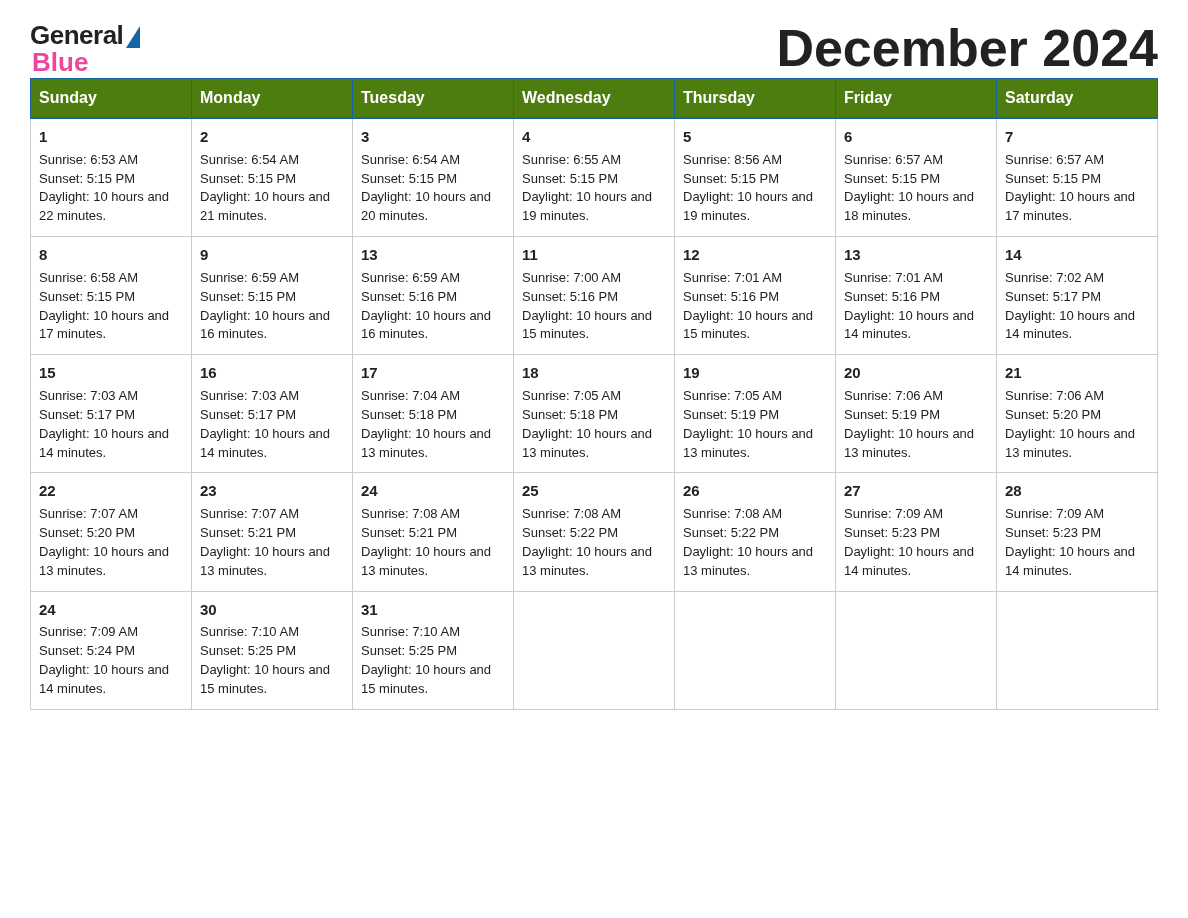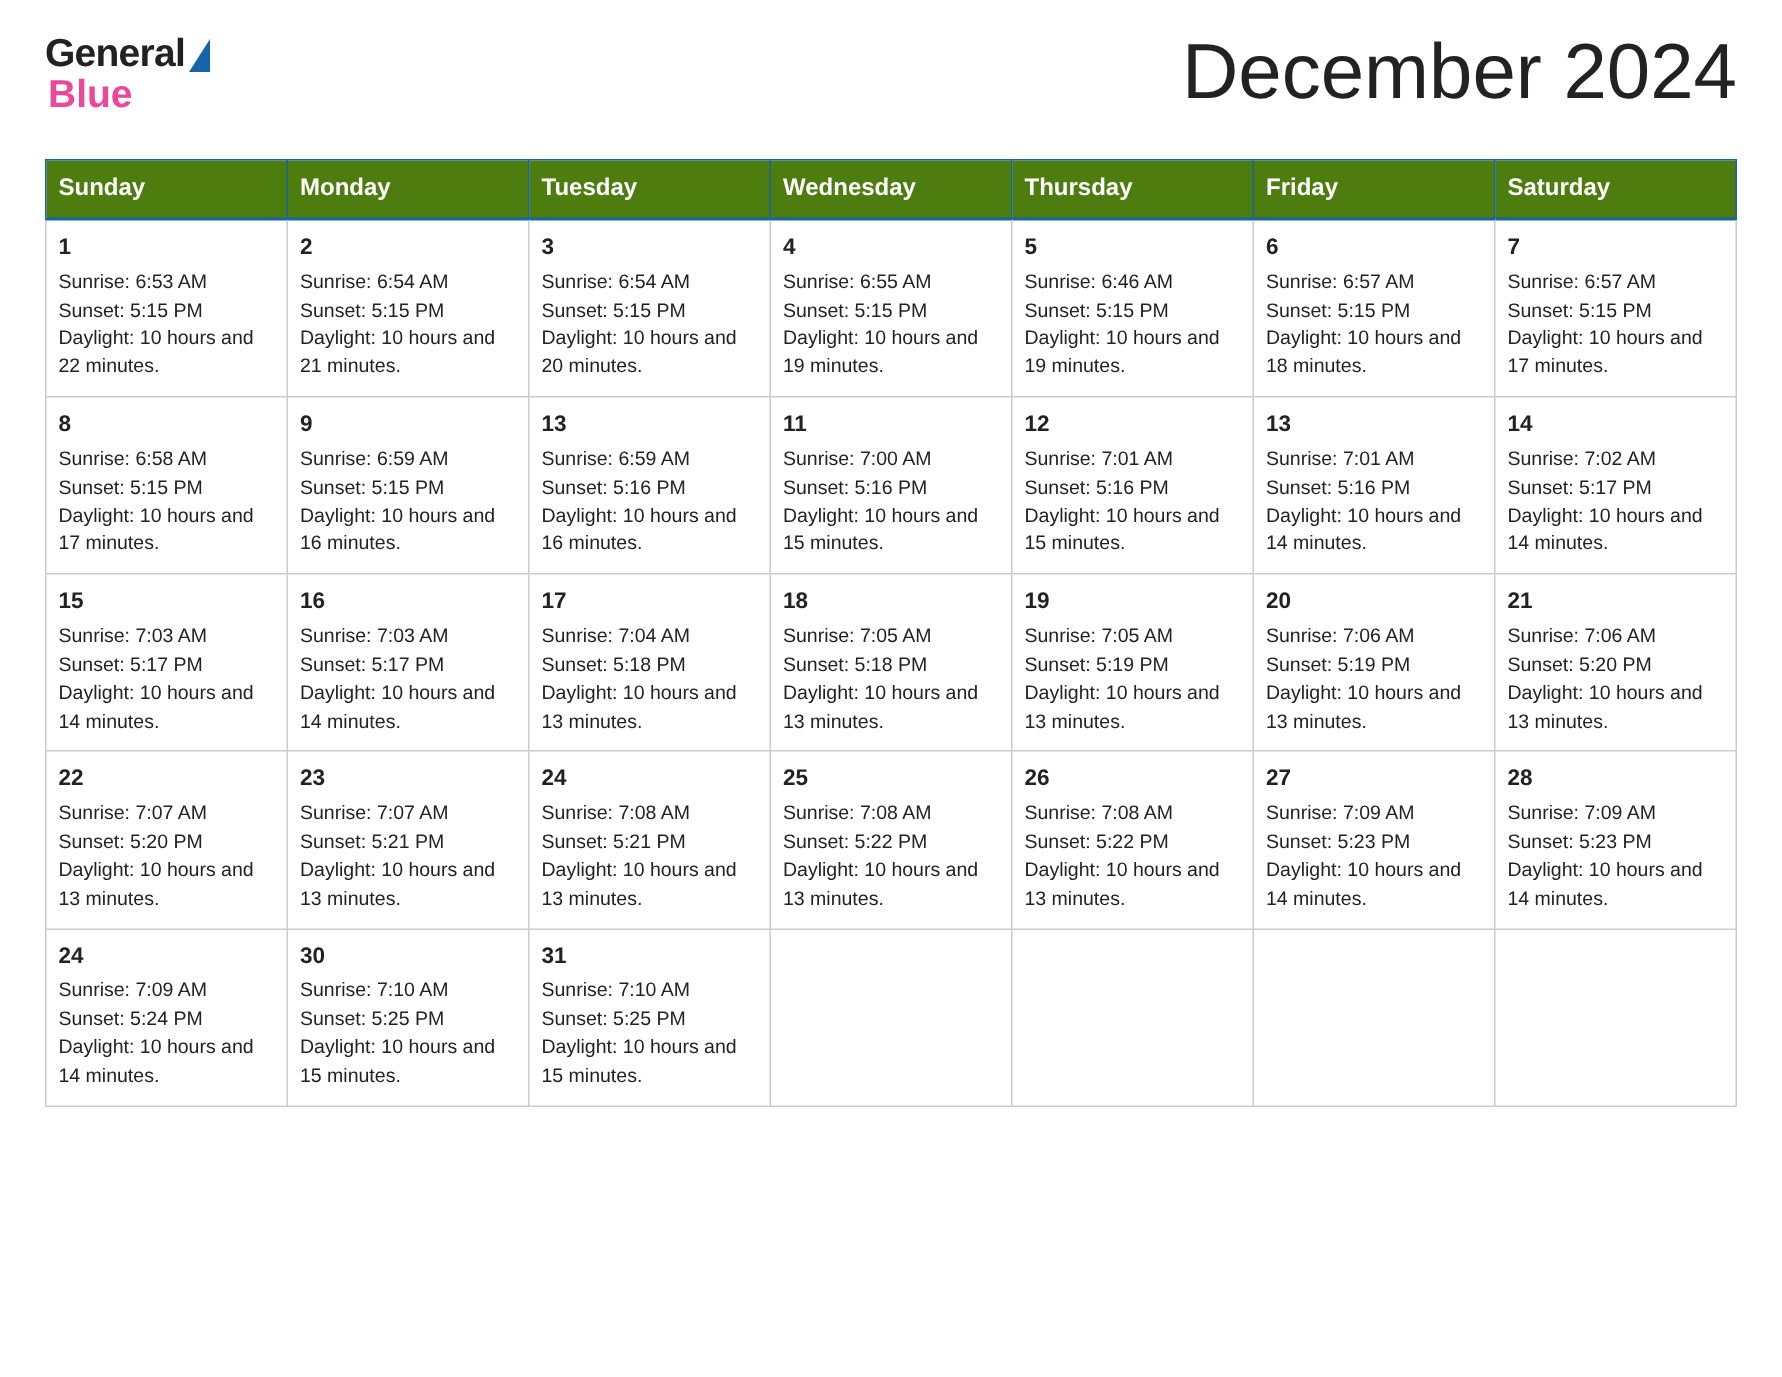--- a/index.html
+++ b/index.html
@@ -8,21 +8,21 @@
       background: #fff;
       color: #222;
       padding: 20px 30px;
       width: 1188px;
       min-height: 918px;
     }
     .header-area {
       display: flex;
       justify-content: space-between;
       align-items: flex-start;
-      margin-bottom: 28px;
+      margin-bottom: 0;
     }
     .logo {
       display: flex;
       flex-direction: column;
       align-items: flex-start;
     }
     .logo-top {
       display: flex;
       align-items: center;
     }
@@ -46,21 +46,21 @@
       font-weight: bold;
       color: #ec4899;
       margin-top: -4px;
       margin-left: 2px;
     }
     .title-area {
       text-align: right;
     }
     .month-title {
       font-size: 52px;
-      font-weight: normal;
+      font-weight: bold;
       color: #222;
       line-height: 1.1;
     }
     .location-title {
       font-size: 22px;
       color: #555;
       font-weight: normal;
       margin-top: 4px;
     }
     .calendar-table {
@@ -151,21 +151,21 @@
         <span class="day-info">Daylight: 10 hours and 20 minutes.</span>
       </td>
         <td>
         <span class="day-number">4</span>
         <span class="day-info">Sunrise: 6:55 AM</span><br>
         <span class="day-info">Sunset: 5:15 PM</span><br>
         <span class="day-info">Daylight: 10 hours and 19 minutes.</span>
       </td>
         <td>
         <span class="day-number">5</span>
-        <span class="day-info">Sunrise: 6:46 AM</span><br>
+        <span class="day-info">Sunrise: 8:56 AM</span><br>
         <span class="day-info">Sunset: 5:15 PM</span><br>
         <span class="day-info">Daylight: 10 hours and 19 minutes.</span>
       </td>
         <td>
         <span class="day-number">6</span>
         <span class="day-info">Sunrise: 6:57 AM</span><br>
         <span class="day-info">Sunset: 5:15 PM</span><br>
         <span class="day-info">Daylight: 10 hours and 18 minutes.</span>
       </td>
         <td>

